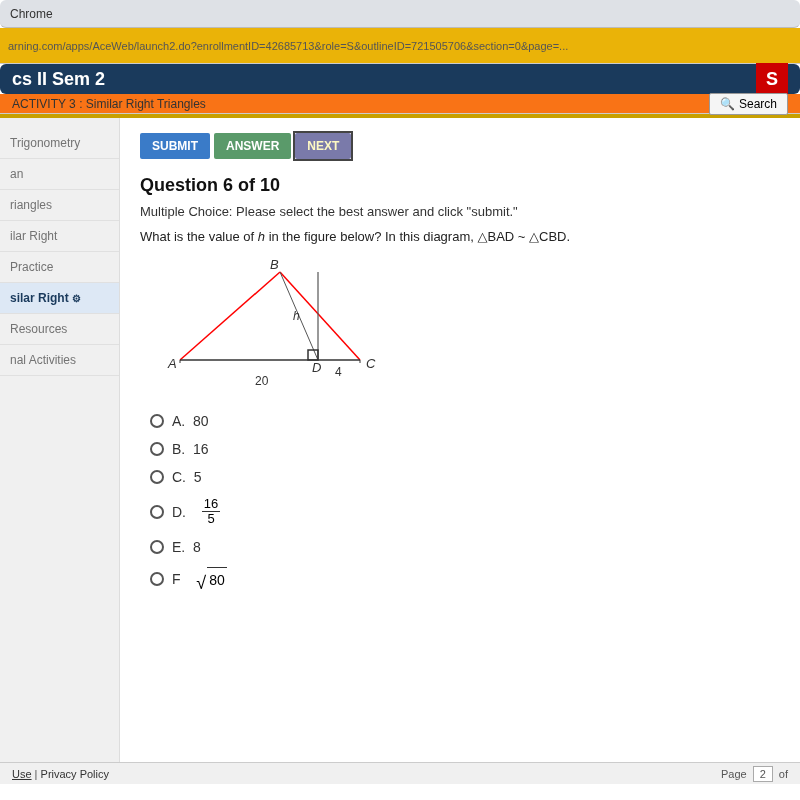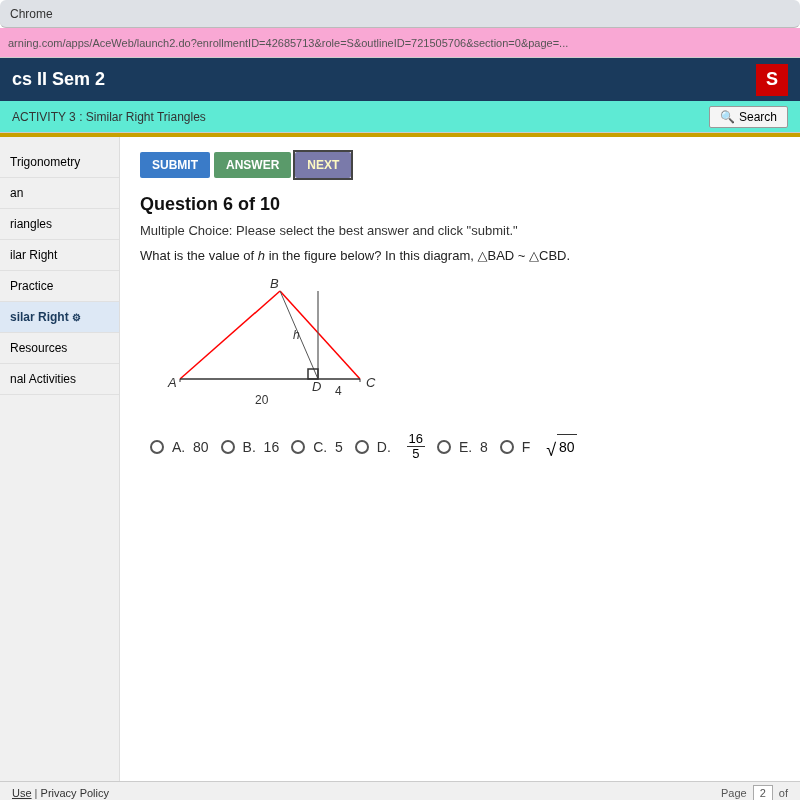--- a/index.html
+++ b/index.html
@@ -13,58 +13,59 @@
       align-items: center;
       padding: 0 10px;
       font-size: 12px;
       color: #333;
       border-bottom: 1px solid #bbb;
       border-radius: 6px;
     }
 
     
     .url-bar {
-      background: #f9a8d4;
-      height: 30px;
+      background: #eab308;
+      height: 36px;
       display: flex;
       align-items: center;
       padding: 0 8px;
       font-size: 11px;
       color: #555;
       border-bottom: 1px solid #ccc;
     }
 
     
     .app-header {
       background: #1a3a5c;
-      height: 43px;
+      height: 30px;
       display: flex;
       align-items: center;
       padding: 0 12px;
       color: white;
       font-size: 18px;
       font-weight: bold;
+      border-radius: 6px;
     }
     .app-header .logo-box {
       margin-left: auto;
       background: #c00;
       width: 32px;
       height: 32px;
       display: flex;
       align-items: center;
       justify-content: center;
       color: white;
       font-size: 18px;
       font-weight: bold;
     }
 
     
     .breadcrumb-bar {
-      background: #5eead4;
-      height: 32px;
+      background: #f97316;
+      height: 20px;
       display: flex;
       align-items: center;
       padding: 0 12px;
       border-bottom: 1px solid #ccc;
       font-size: 12px;
       color: #333;
     }
     .breadcrumb-bar .search-btn {
       margin-left: auto;
       border: 1px solid #999;
@@ -96,21 +97,21 @@
       width: 120px;
       background: #f0f0f0;
       border-right: 1px solid #ddd;
       padding: 10px 0;
       flex-shrink: 0;
       overflow-y: auto;
     }
     .sidebar-item {
       padding: 8px 10px;
       font-size: 12px;
-      color: #000000;
+      color: #737373;
       cursor: pointer;
       border-bottom: 1px solid #e0e0e0;
     }
     .sidebar-item.active { background: #dde8f5; color: #1a3a5c; font-weight: bold; }
 
     
     .content {
       flex: 1;
       padding: 15px 20px;
       overflow-y: auto;
@@ -181,21 +182,21 @@
     }
 
     
     .diagram-container {
       margin: 10px 0 20px 20px;
     }
 
     
     .answer-choices {
       display: flex;
-      flex-direction: row;
+      flex-direction: column;
       gap: 12px;
       margin-left: 10px;
     }
     .choice-row {
       display: flex;
       align-items: center;
       gap: 8px;
       font-size: 14px;
       cursor: pointer;
     }

